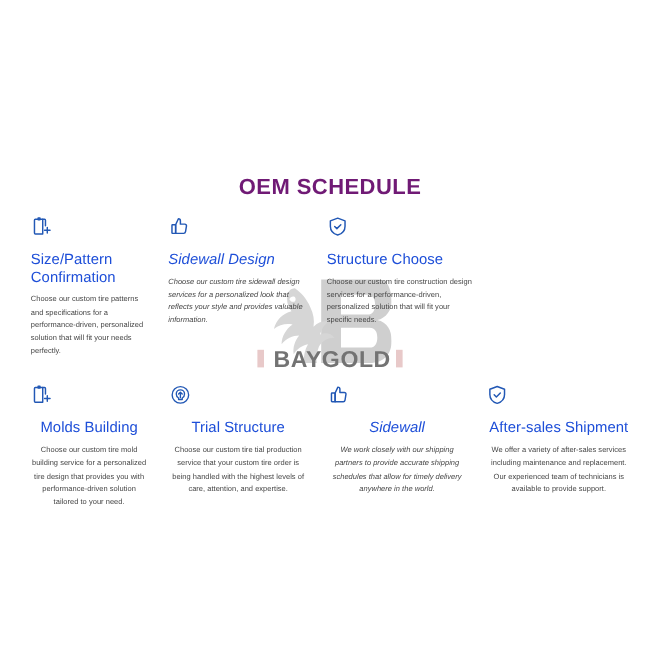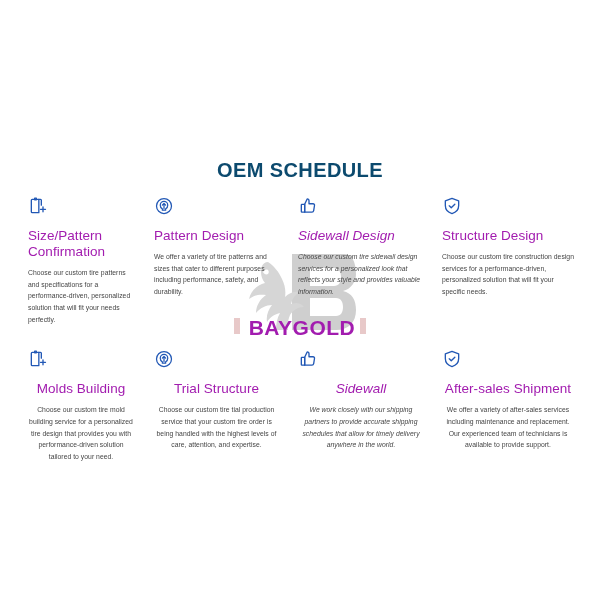--- a/index.html
+++ b/index.html
@@ -43,21 +43,21 @@
   .watermark-text {
     position: absolute;
     left: 0px;
     top: 64px;
     width: 140px;
     text-align: center;
     font-family: "Liberation Sans", sans-serif;
     font-size: 21px;
     font-weight: bold;
     letter-spacing: 0.5px;
-    color: #a21caf;
+    color: #737373;
     white-space: nowrap;
   }
   .wm-accent {
     position: absolute;
     left: 2px;
     top: 66px;
     width: 6px;
     height: 16px;
     background: #e8c9c9;
   }
@@ -72,21 +72,21 @@
 
   
   .page-title {
     position: absolute;
     left: 0;
     top: 159px;
     width: 600px;
     text-align: center;
     font-size: 20px;
     font-weight: bold;
-    color: #0c4a6e;
+    color: #701a75;
     letter-spacing: 0.4px;
     z-index: 3;
   }
 
   
   .grid {
     position: absolute;
     left: 0;
     top: 196px;
     width: 600px;
@@ -118,21 +118,21 @@
   }
   .icon svg {
     display: block;
     width: 20px;
     height: 20px;
   }
 
   .cell-heading {
     font-size: 13.5px;
     font-weight: normal;
-    color: #a21caf;
+    color: #1d4ed8;
     line-height: 1.18;
     margin: 0 0 7px 0;
     letter-spacing: 0.05px;
   }
 
   .cell-body {
     font-size: 6.8px;
     line-height: 1.72;
     color: #454545;
     margin: 0;
@@ -168,101 +168,90 @@
             <path d="M5 4 H13 L13 20 H5 C4.4 20 4 19.6 4 19 V5 C4 4.4 4.4 4 5 4 Z"></path>
             <path d="M8 2.6 H10 V4.6 H8 Z"></path>
             <path d="M18 13 V19 M15 16 H21"></path>
             <path d="M13 4 H15 C15.6 4 16 4.4 16 5 V11"></path>
           </svg>
         </span>
         <div class="cell-heading">Size/Pattern Confirmation</div>
         <p class="cell-body">Choose our custom tire patterns and specifications for a performance-driven, personalized solution that will fit your needs perfectly.</p>
       </div>
 
+
+      <div class="cell cell-3">
+        <span class="icon">
+          <svg viewBox="0 0 24 24" fill="none" stroke="#2258b5" stroke-width="1.6" stroke-linecap="round" stroke-linejoin="round">
+            <path d="M8 10 L11 3.5 C12.3 3.5 13.2 4.5 13.2 5.8 L13.2 9.3 L18 9.3 C19.2 9.3 20 10.3 19.8 11.4 L18.8 17.6 C18.6 18.7 17.8 19.4 16.8 19.4 L8 19.4 Z"></path>
+            <path d="M8 10 H4.6 C4.2 10 4 10.3 4 10.7 V18.7 C4 19.1 4.2 19.4 4.6 19.4 H8 Z"></path>
+          </svg>
+        </span>
+        <div class="cell-heading">Sidewall Design</div>
+        <p class="cell-body">Choose our custom tire sidewall design services for a personalized look that reflects your style and provides valuable information.</p>
+      </div>
+
+      <div class="cell cell-4">
+        <span class="icon">
+          <svg viewBox="0 0 24 24" fill="none" stroke="#2258b5" stroke-width="1.6" stroke-linecap="round" stroke-linejoin="round">
+            <path d="M12 2.8 L20 5.8 V11.5 C20 16.2 16.6 19.8 12 21.2 C7.4 19.8 4 16.2 4 11.5 V5.8 Z"></path>
+            <path d="M8.7 11.8 L11.1 14.2 L15.4 9.9"></path>
+          </svg>
+        </span>
+        <div class="cell-heading">Structure Choose</div>
+        <p class="cell-body">Choose our custom tire construction design services for a performance-driven, personalized solution that will fit your specific needs.</p>
+      </div>
+
+    </div>
+
+    <div class="row row-2">
+
+      <div class="cell cell-1">
+        <span class="icon">
+          <svg viewBox="0 0 24 24" fill="none" stroke="#2258b5" stroke-width="1.6" stroke-linecap="round" stroke-linejoin="round">
+            <path d="M5 4 H13 L13 20 H5 C4.4 20 4 19.6 4 19 V5 C4 4.4 4.4 4 5 4 Z"></path>
+            <path d="M8 2.6 H10 V4.6 H8 Z"></path>
+            <path d="M18 13 V19 M15 16 H21"></path>
+            <path d="M13 4 H15 C15.6 4 16 4.4 16 5 V11"></path>
+          </svg>
+        </span>
+        <div class="cell-heading">Molds Building</div>
+        <p class="cell-body">Choose our custom tire mold building service for a personalized tire design that provides you with performance-driven solution tailored to your need.</p>
+      </div>
+
       <div class="cell cell-2">
         <span class="icon">
           <svg viewBox="0 0 24 24" fill="none" stroke="#2258b5" stroke-width="1.5" stroke-linecap="round" stroke-linejoin="round">
             <circle cx="12" cy="12" r="9"></circle>
             <path d="M12 6.5 C9.5 6.5 7.5 8.5 7.5 11 C7.5 13 8.5 14.6 10 15.4 L10 17 L14 17 L14 15.4 C15.5 14.6 16.5 13 16.5 11 C16.5 8.5 14.5 6.5 12 6.5 Z"></path>
             <path d="M10 11 L12 9 L14 11 M12 9 V15"></path>
           </svg>
         </span>
-        <div class="cell-heading">Pattern Design</div>
-        <p class="cell-body">We offer a variety of tire patterns and sizes that cater to different purposes including performance, safety, and durability.</p>
+        <div class="cell-heading">Trial Structure</div>
+        <p class="cell-body">Choose our custom tire tial production service that your custom tire order is being handled with the highest levels of care, attention, and expertise.</p>
       </div>
 
       <div class="cell cell-3">
         <span class="icon">
           <svg viewBox="0 0 24 24" fill="none" stroke="#2258b5" stroke-width="1.6" stroke-linecap="round" stroke-linejoin="round">
             <path d="M8 10 L11 3.5 C12.3 3.5 13.2 4.5 13.2 5.8 L13.2 9.3 L18 9.3 C19.2 9.3 20 10.3 19.8 11.4 L18.8 17.6 C18.6 18.7 17.8 19.4 16.8 19.4 L8 19.4 Z"></path>
             <path d="M8 10 H4.6 C4.2 10 4 10.3 4 10.7 V18.7 C4 19.1 4.2 19.4 4.6 19.4 H8 Z"></path>
           </svg>
         </span>
-        <div class="cell-heading">Sidewall Design</div>
-        <p class="cell-body">Choose our custom tire sidewall design services for a personalized look that reflects your style and provides valuable information.</p>
+        <div class="cell-heading">Sidewall</div>
+        <p class="cell-body">We work closely with our shipping partners to provide accurate shipping schedules that allow for timely delivery anywhere in the world.</p>
       </div>
 
       <div class="cell cell-4">
         <span class="icon">
           <svg viewBox="0 0 24 24" fill="none" stroke="#2258b5" stroke-width="1.6" stroke-linecap="round" stroke-linejoin="round">
             <path d="M12 2.8 L20 5.8 V11.5 C20 16.2 16.6 19.8 12 21.2 C7.4 19.8 4 16.2 4 11.5 V5.8 Z"></path>
             <path d="M8.7 11.8 L11.1 14.2 L15.4 9.9"></path>
           </svg>
         </span>
-        <div class="cell-heading">Structure Design</div>
-        <p class="cell-body">Choose our custom tire construction design services for a performance-driven, personalized solution that will fit your specific needs.</p>
-      </div>
-
-    </div>
-
-    <div class="row row-2">
-
-      <div class="cell cell-1">
-        <span class="icon">
-          <svg viewBox="0 0 24 24" fill="none" stroke="#2258b5" stroke-width="1.6" stroke-linecap="round" stroke-linejoin="round">
-            <path d="M5 4 H13 L13 20 H5 C4.4 20 4 19.6 4 19 V5 C4 4.4 4.4 4 5 4 Z"></path>
-            <path d="M8 2.6 H10 V4.6 H8 Z"></path>
-            <path d="M18 13 V19 M15 16 H21"></path>
-            <path d="M13 4 H15 C15.6 4 16 4.4 16 5 V11"></path>
-          </svg>
-        </span>
-        <div class="cell-heading">Molds Building</div>
-        <p class="cell-body">Choose our custom tire mold building service for a personalized tire design that provides you with performance-driven solution tailored to your need.</p>
-      </div>
-
-      <div class="cell cell-2">
-        <span class="icon">
-          <svg viewBox="0 0 24 24" fill="none" stroke="#2258b5" stroke-width="1.5" stroke-linecap="round" stroke-linejoin="round">
-            <circle cx="12" cy="12" r="9"></circle>
-            <path d="M12 6.5 C9.5 6.5 7.5 8.5 7.5 11 C7.5 13 8.5 14.6 10 15.4 L10 17 L14 17 L14 15.4 C15.5 14.6 16.5 13 16.5 11 C16.5 8.5 14.5 6.5 12 6.5 Z"></path>
-            <path d="M10 11 L12 9 L14 11 M12 9 V15"></path>
-          </svg>
-        </span>
-        <div class="cell-heading">Trial Structure</div>
-        <p class="cell-body">Choose our custom tire tial production service that your custom tire order is being handled with the highest levels of care, attention, and expertise.</p>
-      </div>
-
-      <div class="cell cell-3">
-        <span class="icon">
-          <svg viewBox="0 0 24 24" fill="none" stroke="#2258b5" stroke-width="1.6" stroke-linecap="round" stroke-linejoin="round">
-            <path d="M8 10 L11 3.5 C12.3 3.5 13.2 4.5 13.2 5.8 L13.2 9.3 L18 9.3 C19.2 9.3 20 10.3 19.8 11.4 L18.8 17.6 C18.6 18.7 17.8 19.4 16.8 19.4 L8 19.4 Z"></path>
-            <path d="M8 10 H4.6 C4.2 10 4 10.3 4 10.7 V18.7 C4 19.1 4.2 19.4 4.6 19.4 H8 Z"></path>
-          </svg>
-        </span>
-        <div class="cell-heading">Sidewall</div>
-        <p class="cell-body">We work closely with our shipping partners to provide accurate shipping schedules that allow for timely delivery anywhere in the world.</p>
-      </div>
-
-      <div class="cell cell-4">
-        <span class="icon">
-          <svg viewBox="0 0 24 24" fill="none" stroke="#2258b5" stroke-width="1.6" stroke-linecap="round" stroke-linejoin="round">
-            <path d="M12 2.8 L20 5.8 V11.5 C20 16.2 16.6 19.8 12 21.2 C7.4 19.8 4 16.2 4 11.5 V5.8 Z"></path>
-            <path d="M8.7 11.8 L11.1 14.2 L15.4 9.9"></path>
-          </svg>
-        </span>
         <div class="cell-heading">After-sales Shipment</div>
         <p class="cell-body">We offer a variety of after-sales services including maintenance and replacement. Our experienced team of technicians is available to provide support.</p>
       </div>
 
     </div>
 
   </div>
 
 </div>
 

